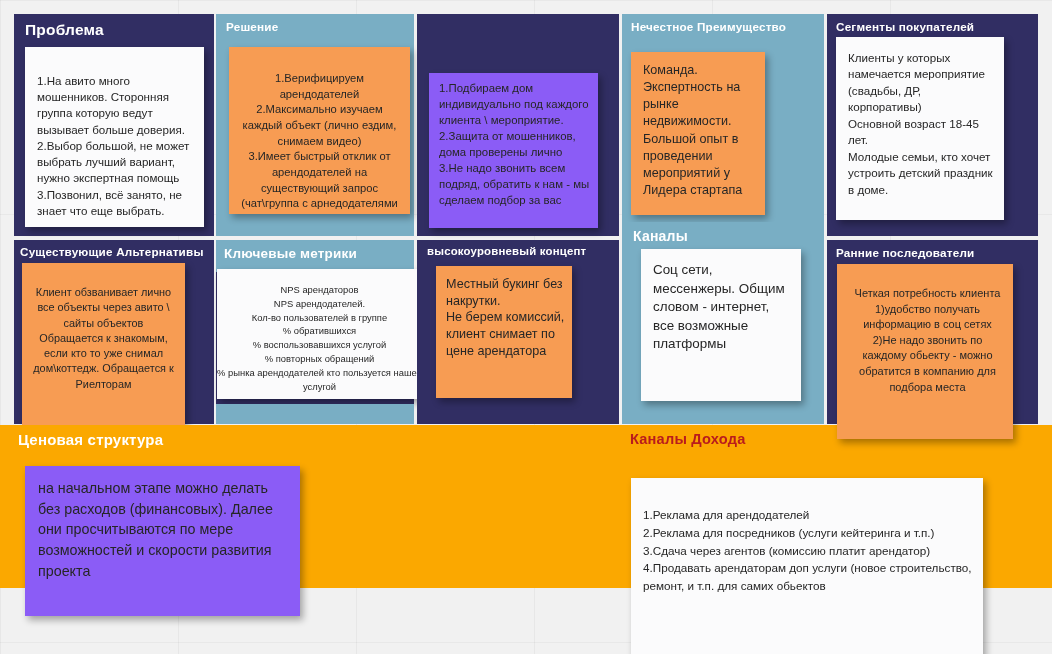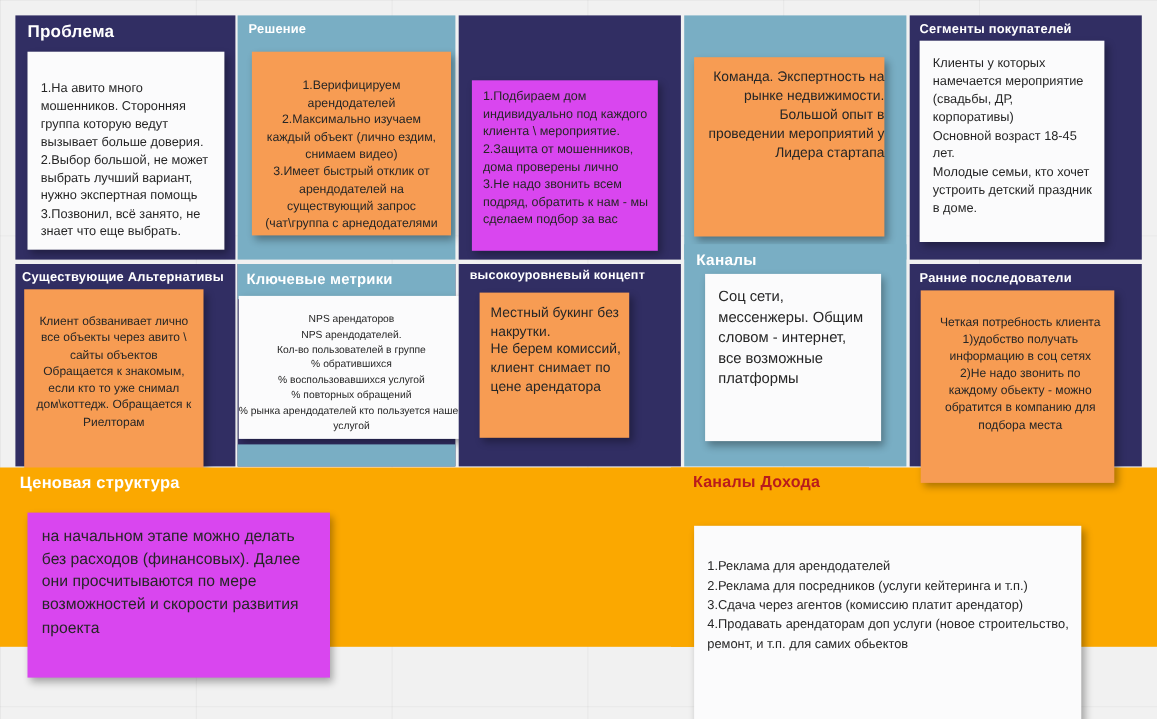--- a/index.html
+++ b/index.html
@@ -37,21 +37,21 @@
   .note{
     position:absolute;box-sizing:border-box;
     box-shadow:3px 4px 7px rgba(0,0,0,.33);
     color:#262626;
     line-height:1.40;
     white-space:pre-line;
     overflow:visible;
   }
   .n-orange{background:#f79c53;}
   .n-white{background:#fbfbfc;}
-  .n-lblue{background:#d946ef;}
+  .n-lblue{background:#8b5cf6;}
 
   .left  {text-align:left;}
   .center{text-align:center;}
 </style>
 </head>
 <body>
 
 <div id="grid"></div>
 
 <div id="canvas">
@@ -89,21 +89,22 @@
   <div class="note n-lblue left" style="left:429px;top:73px;width:169px;height:155px;padding:8px 8px 6px 10px;font-size:11.4px;">1.Подбираем дом индивидуально под каждого клиента \ мероприятие.
 2.Защита от мошенников, дома проверены лично
 3.Не надо звонить всем подряд, обратить к нам - мы сделаем подбор за вас</div>
 
   <div class="panel dark" style="left:417px;top:240px;width:202px;height:184px;"></div>
   <div class="ptitle" style="left:427px;top:245px;width:195px;font-size:11.4px;">высокоуровневый концепт</div>
   <div class="note n-orange left" style="left:436px;top:266px;width:136px;height:132px;padding:10px 6px 6px 10px;font-size:12.6px;line-height:1.33;">Местный букинг без накрутки.
 Не берем комиссий, клиент снимает по цене арендатора</div>
 
   <div class="panel blue" style="left:622px;top:14px;width:202px;height:222px;"></div>
-  <div class="note n-orange left" style="left:631px;top:52px;width:173px;height:163px;padding:10px 0 6px 12px;font-size:12.6px;line-height:1.36;text-align:right;">Команда. Экспертность на рынке недвижимости. Большой опыт в проведении мероприятий у Лидера стартапа</div>
+  <div class="ptitle" style="left:631px;top:20px;width:195px;font-size:11.7px;">Нечестное  Преимущество</div>
+  <div class="note n-orange left" style="left:631px;top:52px;width:134px;height:163px;padding:10px 0 6px 12px;font-size:12.6px;line-height:1.36;">Команда. Экспертность на рынке недвижимости. Большой опыт в проведении мероприятий у Лидера стартапа</div>
 
   <div class="panel blue" style="left:622px;top:222px;width:202px;height:202px;"></div>
   <div class="ptitle" style="left:633px;top:228px;width:190px;font-size:14px;">Каналы</div>
   <div class="note n-white left" style="left:641px;top:249px;width:160px;height:152px;padding:12px 8px 6px 12px;font-size:13.4px;line-height:1.38;">Соц сети, мессенжеры. Общим словом - интернет, все возможные платформы</div>
 
   <div class="panel dark" style="left:827px;top:14px;width:211px;height:222px;"></div>
   <div class="ptitle" style="left:836px;top:20px;width:200px;font-size:11.7px;">Сегменты покупателей</div>
   <div class="note n-white left" style="left:836px;top:37px;width:168px;height:183px;padding:13px 8px 6px 12px;font-size:11.6px;line-height:1.42;">Клиенты у которых намечается мероприятие (свадьбы, ДР, корпоративы)
 Основной возраст 18-45 лет.
 Молодые семьи, кто хочет устроить детский праздник в доме.</div>

